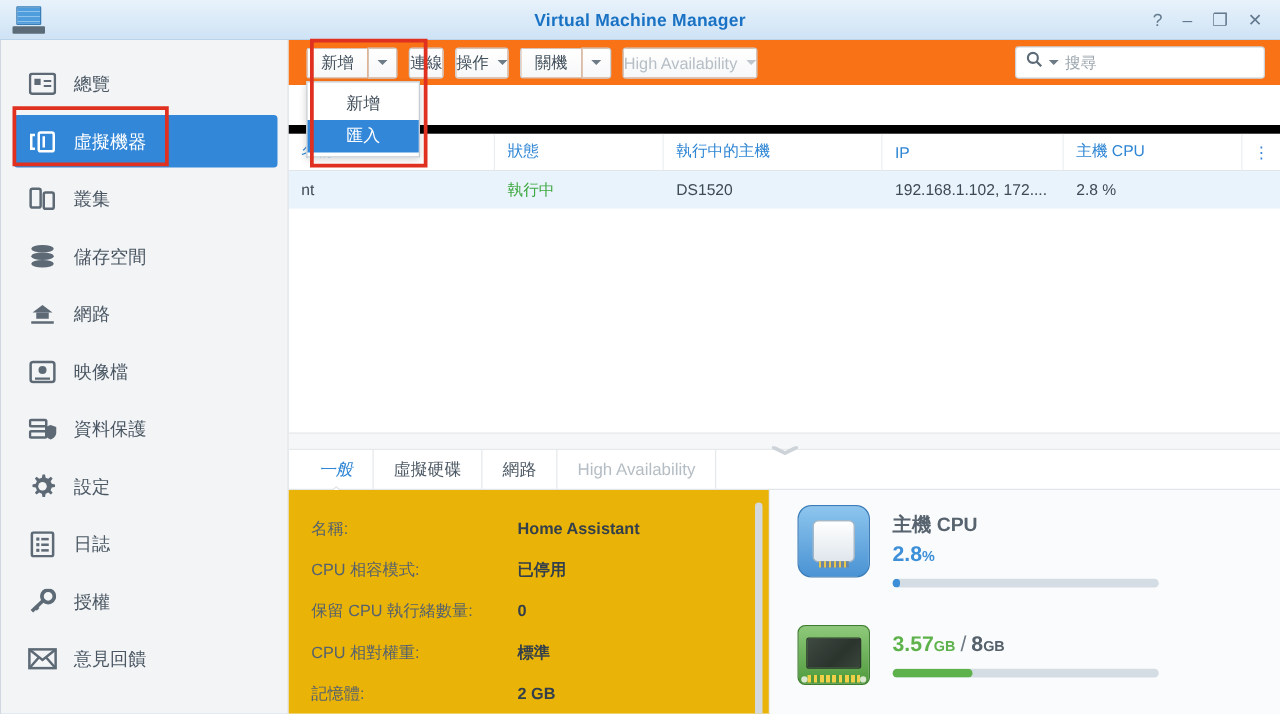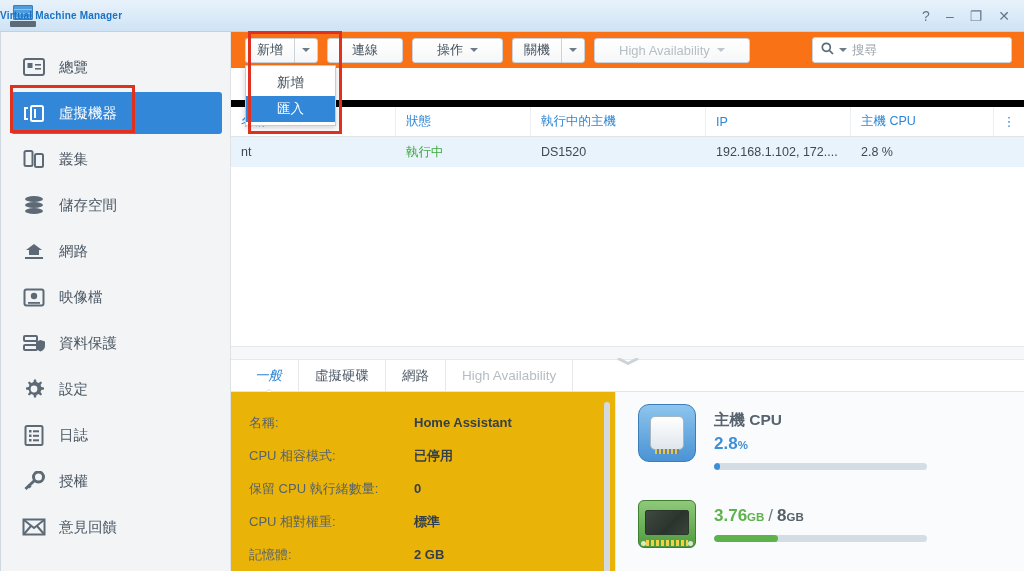--- a/index.html
+++ b/index.html
@@ -33,22 +33,22 @@
     position: absolute; left: 3px; top: 0; width: 20px; height: 15px;
     background: repeating-linear-gradient(to bottom,
       #4f9ddd 0px, #4f9ddd 3px, #8ec4ec 3px, #8ec4ec 4px);
     border: 1px solid #3b7fb8; border-radius: 1px;
   }
   .app-icon .base {
     position: absolute; left: 0px; bottom: 0px; width: 26px; height: 6px;
     background: #5b6b78; border-radius: 1px;
   }
   .title-text {
-    position: absolute; left: 0; right: 0; 
-    font-size: 10px; font-weight: bold; color: #1a72c4;
+    position: absolute; left: 0; right: 0; text-align: center;
+    font-size: 14px; font-weight: bold; color: #1a72c4;
     letter-spacing: .2px;
     pointer-events: none;
   }
   .win-btns {
     margin-left: auto; display: flex; align-items: center;
     gap: 16px; padding-right: 14px; color: #63798d;
   }
   .win-btns span { font-size: 14px; line-height: 1; cursor: default; }
   .wb-help { font-size: 13px; }
 
@@ -98,21 +98,21 @@
     height: 36px; flex: 0 0 36px;
     display: flex; align-items: center;
     padding: 0 12px 0 14px; gap: 9px;
     background: #f97316;
     position: relative; z-index: 5;
   }
   .btn {
     height: 25px; border: 1px solid #ccd2d8; border-radius: 3px;
     background: linear-gradient(to bottom, #ffffff, #f6f7f8);
     color: #42505c; font-size: 13px;
-    display: flex; align-items: center; padding: 0 24px;
+    display: flex; align-items: center; padding: 0 0;
     cursor: default; white-space: nowrap;
   }
   .btn.disabled { color: #b6bec6; }
   .split { display: flex; height: 25px; }
   .split .btn-main {
     border-right: none; border-radius: 3px 0 0 3px; padding: 0 11px;
   }
   .split .btn-arrow {
     border-radius: 0 3px 3px 0; padding: 0 7px;
   }
@@ -578,21 +578,21 @@
 
             <div class="stat">
               <div class="icon-ram">
                 <div class="chip"></div>
                   <div class="teeth"></div>
                   <div class="notchl"></div>
                   <div class="notchr"></div>
               </div>
               <div class="stat-text">
                 <div class="stat-val green">
-                  <span>3.76</span><span class="unit">GB</span><span class="sep">/</span><span class="tot">8</span><span class="unit tot">GB</span>
+                  <span>3.57</span><span class="unit">GB</span><span class="sep">/</span><span class="tot">8</span><span class="unit tot">GB</span>
                 </div>
                 <div class="bar">
                     <i class="green" id="bar-mem" style="width: 29.9%;"></i>
                   </div>
               </div>
             </div>
           </div>
         </div>
       </div>
 

